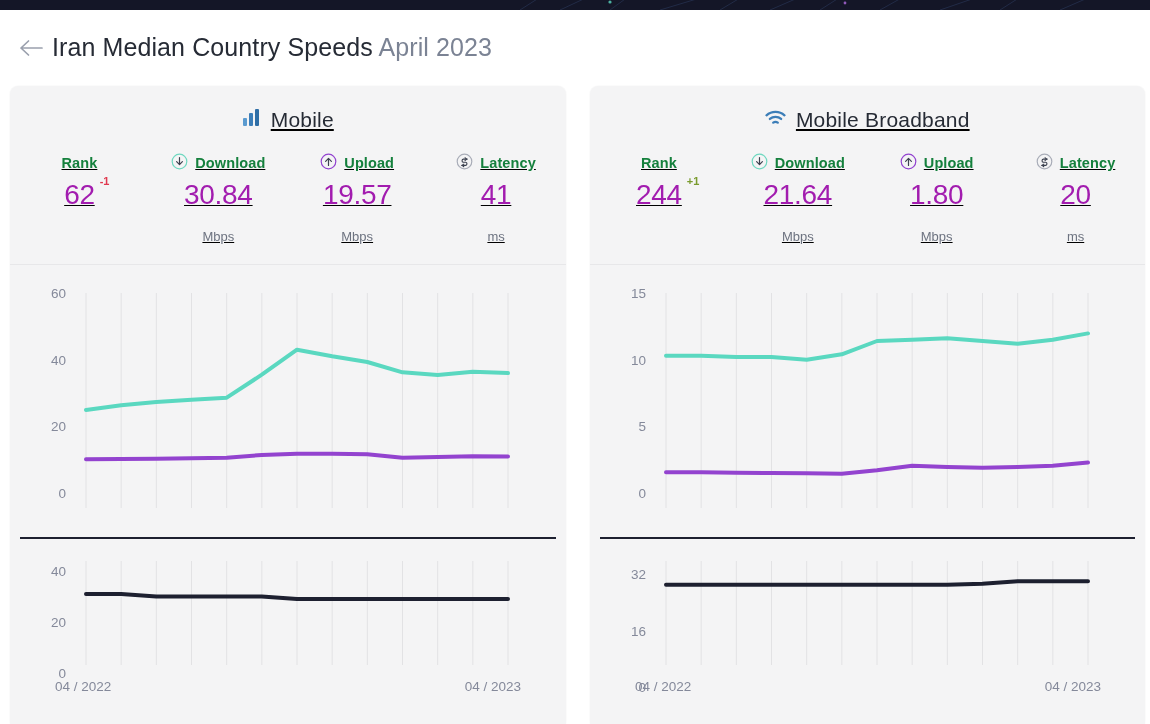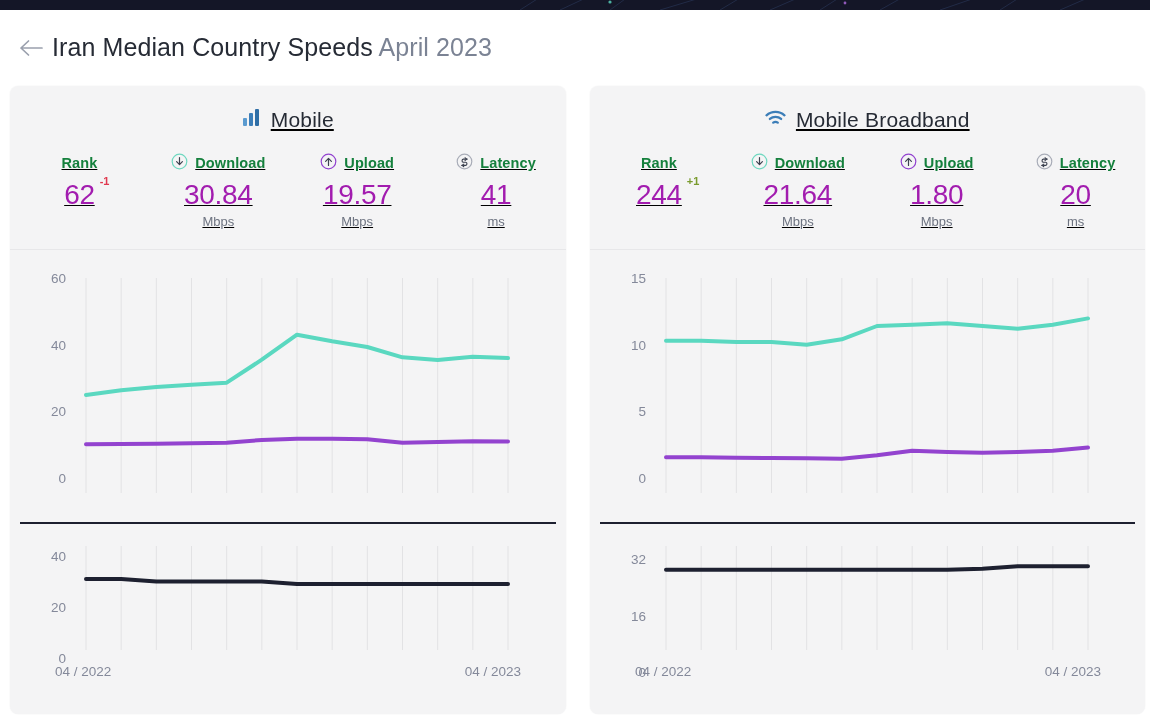--- a/index.html
+++ b/index.html
@@ -60,21 +60,21 @@
   }
   .stat-value-wrap { position: relative; display: inline-block; margin-top: 3px; }
   .stat-value {
     font-size: 28px; color: #a21caf; font-weight: 300;
     line-height: 1.25; letter-spacing: -.3px;
   }
   .stat-delta {
     position: absolute; top: -2px; left: 100%; margin-left: 5px;
     font-size: 11px; font-weight: 600; white-space: nowrap;
   }
-  .stat-unit { font-size: 13px; color: #6d7380; margin-top: 2px; }
+  .stat-unit { font-size: 13px; color: #6d7380; margin-top: 17px; }
 
   
   .chart-block { position: relative; width: 556px; height: 272px; background: #f4f4f5; }
   .chart-block.latency { height: 190px; }
   .chart-block svg { display: block; }
   .divider-rule {
     height: 2px; background: #1d2030; margin: 0 10px;
   }
   .axis-label { font-size: 13.5px; fill: #84899a; font-family: "Liberation Sans", sans-serif; }
   .axis-date  { font-size: 13.5px; fill: #84899a; font-family: "Liberation Sans", sans-serif; }

